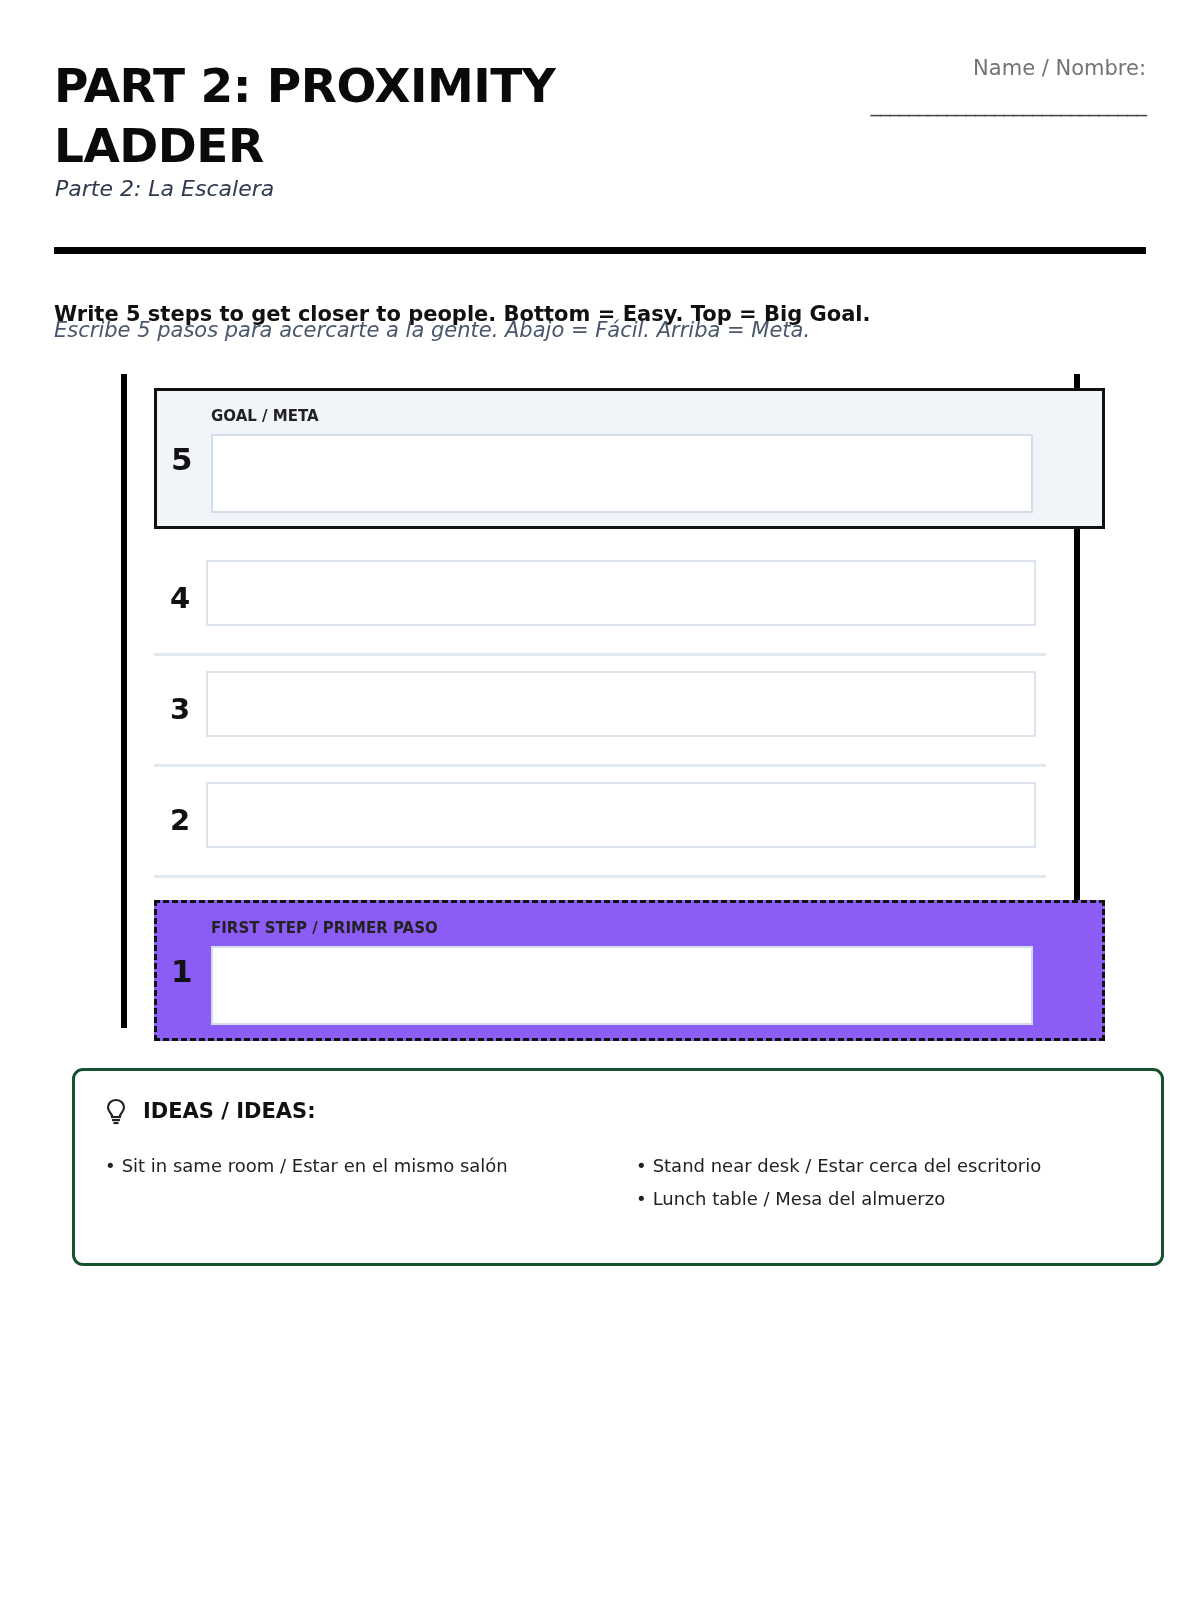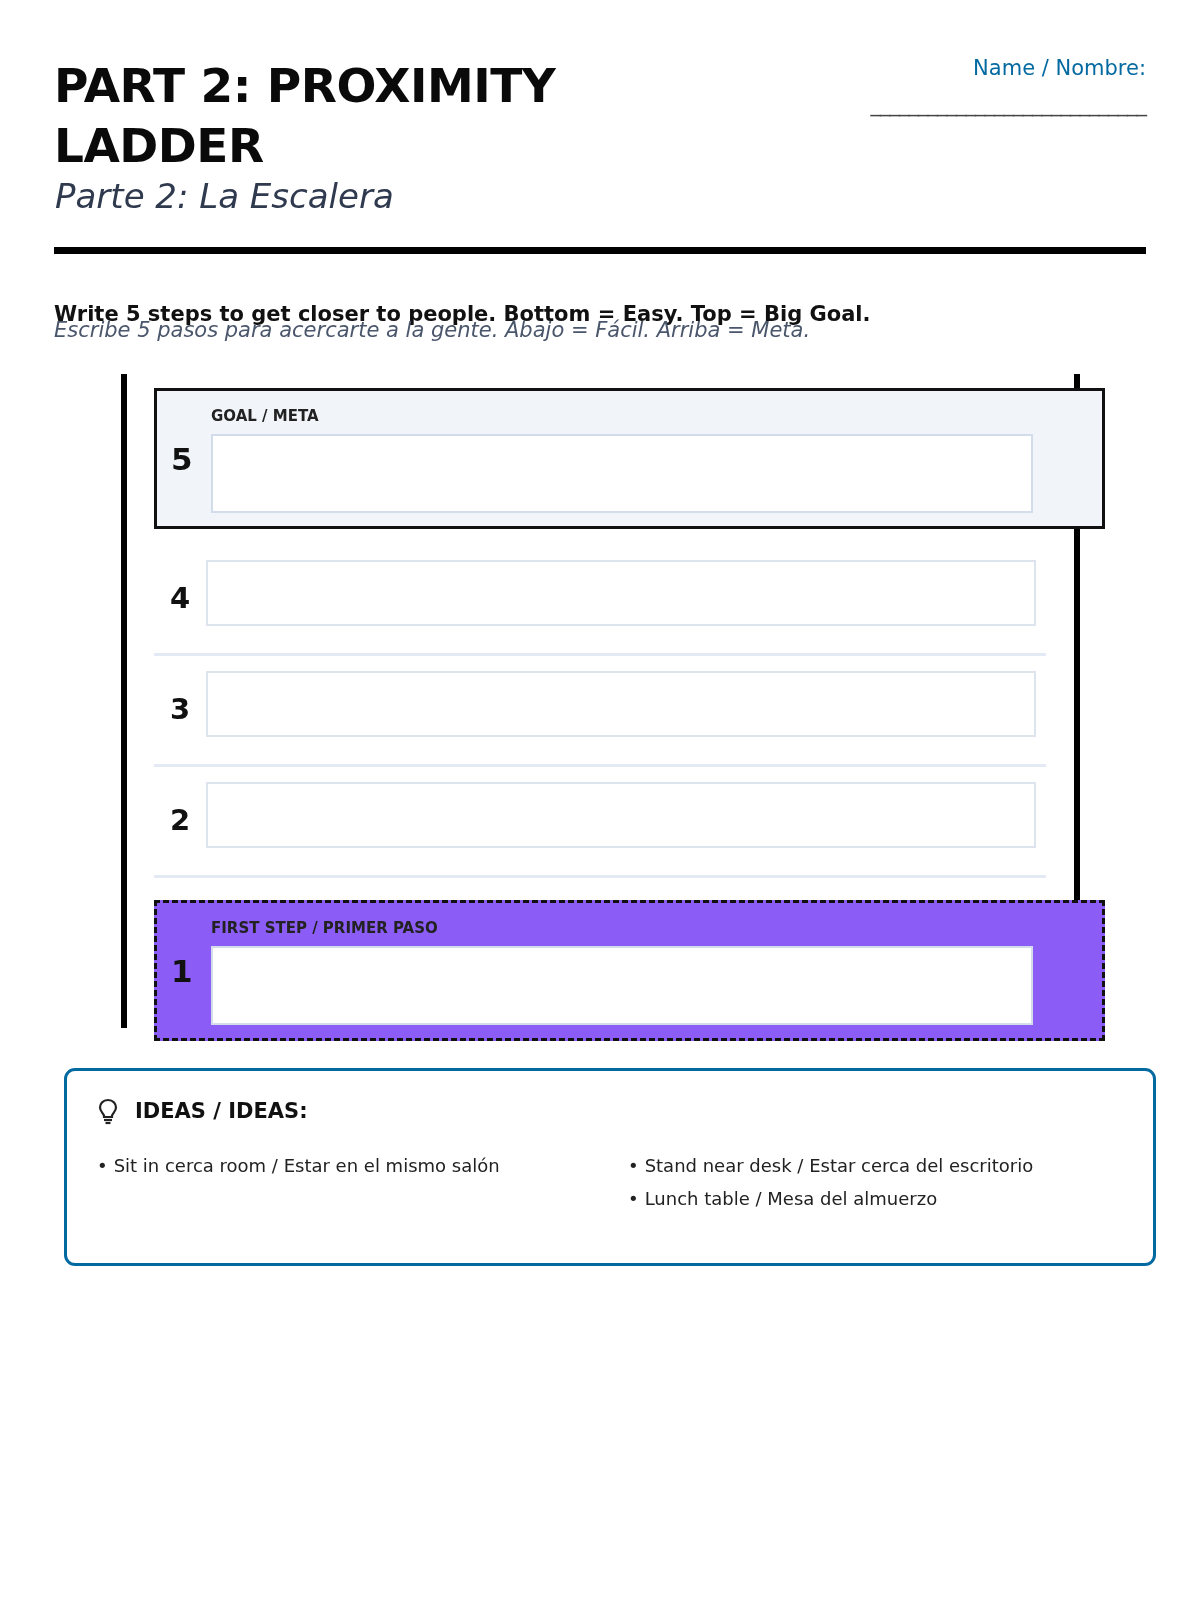--- a/index.html
+++ b/index.html
@@ -6,26 +6,26 @@
   html, body { width: 1200px; height: 1600px; background: #ffffff; }
   body { font-family: "DejaVu Sans", sans-serif; color: #111; position: relative; overflow: hidden; }
 
   .title {
     position: absolute; left: 54px; top: 56px; width: 600px;
     font-family: "DejaVu Sans", sans-serif; font-weight: 800; font-size: 47px;
     line-height: 60px; color: #0a0a0a; letter-spacing: -0.5px;
   }
   .subtitle {
     position: absolute; left: 55px; top: 176px;
-    font-family: "DejaVu Sans", sans-serif; font-style: italic; font-size: 34px;
+    font-family: "DejaVu Sans", sans-serif; font-style: italic; font-size: 22px;
     color: #2f3a4f; font-weight: 300;
   }
   .name-label {
     position: absolute; right: 54px; top: 56px;
-    font-size: 21px; color: #0369a1; text-align: center;
+    font-size: 21px; color: #737373; text-align: center;
   }
   .name-line {
     position: absolute; right: 54px; top: 92px;
     font-size: 21px; color: #444; letter-spacing: -1px;
   }
   .header-rule {
     position: absolute; left: 54px; top: 247px; width: 1092px; height: 7px; background: #000;
   }
 
   .instr-en {
@@ -63,22 +63,22 @@
   }
   .rung.special .lbl {
     position: absolute; left: 54px; top: 16px; font-size: 15px; font-weight: bold; color: #222;
   }
   .rung.special .num { top: 50px; font-size: 31px; }
   .rung.special .box {
     left: 54px; top: 43px; width: 822px; height: 79px; border: 2px solid #d3dceb;
   }
 
   .ideas {
-    position: absolute; left: 64px; top: 1068px; width: 1092px; height: 198px;
-    border: 3px solid #0369a1; border-radius: 11px; background: #fff; text-decoration: underline;
+    position: absolute; left: 72px; top: 1068px; width: 1092px; height: 198px;
+    border: 3px solid #14532d; border-radius: 11px; background: #fff; text-decoration: underline;
   }
   .ideas .head {
     position: absolute; left: 30px; top: 26px; display: flex; align-items: center;
   }
   .ideas .bulb { width: 22px; height: 28px; margin-right: 16px; }
   .ideas .head-text { font-size: 21px; font-weight: bold; color: #111; }
   .ideas .col { position: absolute; top: 84px; list-style: none; }
   .ideas .col.c1 { left: 30px; }
   .ideas .col.c2 { left: 561px; }
   .ideas .col li { font-size: 18px; color: #222; height: 33px; line-height: 22px; }
@@ -134,19 +134,19 @@
 <div class="ideas">
   <div class="head">
     <svg class="bulb" viewBox="0 0 22 28">
       <path d="M11 3 C5.5 3 3 7 3 10.5 C3 14 6 16 7 18.5 L7 20 L15 20 L15 18.5 C16 16 19 14 19 10.5 C19 7 16.5 3 11 3 Z" fill="none" stroke="#222" stroke-width="2.2"></path>
       <line x1="7" y1="23" x2="15" y2="23" stroke="#222" stroke-width="2.2"></line>
       <line x1="8.5" y1="26" x2="13.5" y2="26" stroke="#222" stroke-width="2.2"></line>
     </svg>
     <span class="head-text">IDEAS / IDEAS:</span>
   </div>
   <ul class="col c1">
-    <li>Sit in cerca room / Estar en el mismo salón</li>
+    <li>Sit in same room / Estar en el mismo salón</li>
   </ul>
   <ul class="col c2">
     <li>Stand near desk / Estar cerca del escritorio</li>
     <li>Lunch table / Mesa del almuerzo</li>
   </ul>
 </div>
 
 </body></html>

